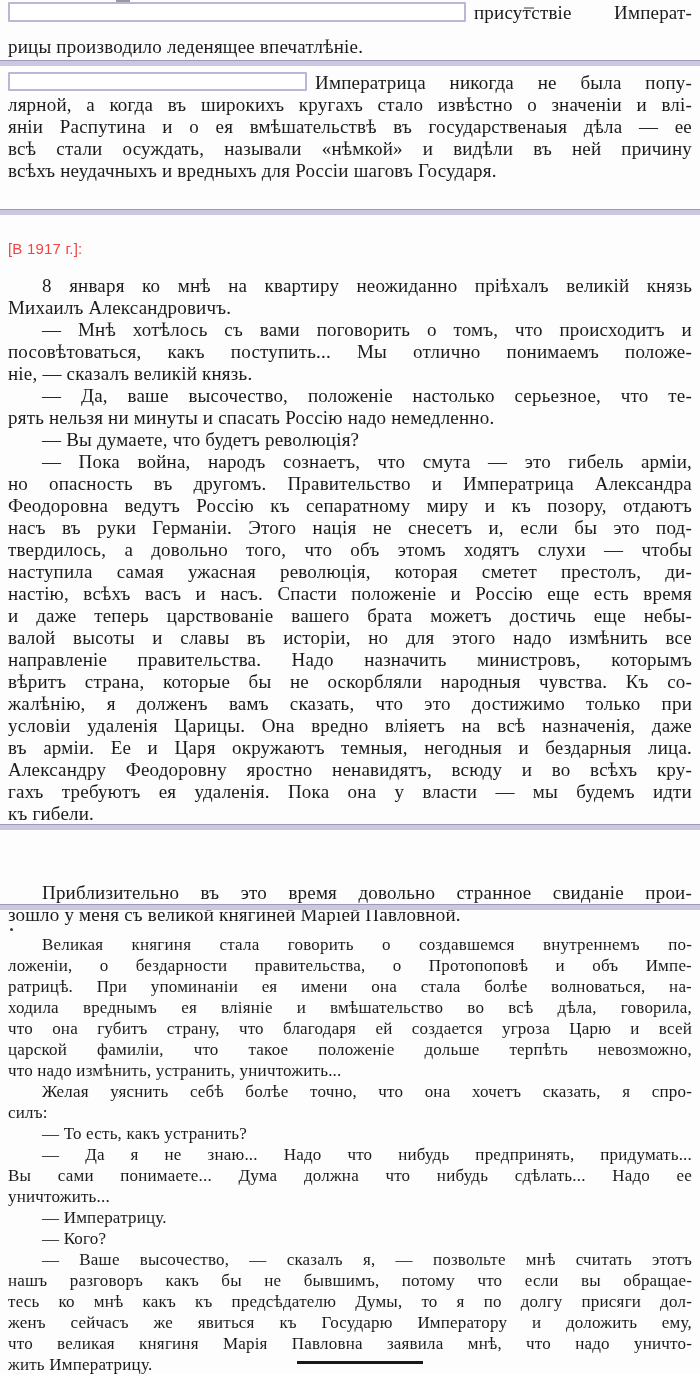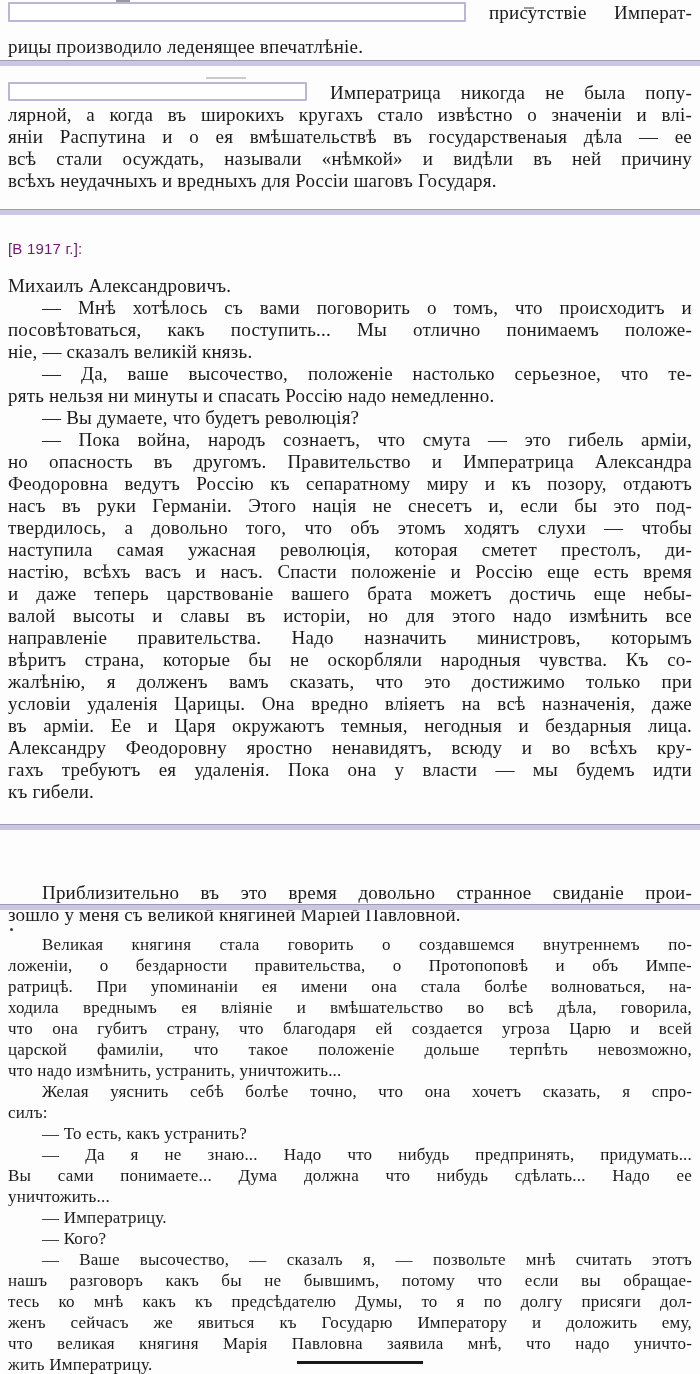--- a/index.html
+++ b/index.html
@@ -13,35 +13,35 @@
   .abs { position:absolute; left:8px; right:8px; }
   .line {
     font-size:19px; line-height:22px;
     text-align:justify; text-align-last:justify;
     letter-spacing:0.2px;
   }
   .lh21 .line { line-height:21px; font-size:17px; }
   .last { text-align-last:left; }
   .ind  { padding-left:34px; }
   .boxline { display:flex; align-items:flex-start; }
-  .boxline .txt { flex:1; padding-left:23px; }
+  .boxline .txt { flex:1; padding-left:8px; }
   .rbox {
     background:#ffffff;
     border:2px solid var(--boxborder, #b9b6d6);
     border-radius:1px;
     flex:0 0 auto;
   }
   .divider {
     position:absolute; left:0; right:0; height:5px;
     background:var(--divider, #cac7e0);
     border-top:1px solid #9d9abc;
   }
   .note {
     font-family:"Liberation Sans", sans-serif;
-    font-size:15px; color:#701a75; letter-spacing:0.2px;
+    font-size:15px; color:#ef4444; letter-spacing:0.2px;
   }
   .speck { position:absolute; height:2px; background:#9a9a9a; }
   .dot {
     position:absolute; width:3px; height:3px; border-radius:50%;
     background:#3a3a3a;
   }
   .endrule {
     position:absolute; height:3px;
     background:var(--rule, #191919);
   }
@@ -58,36 +58,37 @@
   <div class="abs" style="top:2px">
     <div class="boxline">
       <div class="rbox" style="width:454px;height:16px"></div>
       <div class="line txt">присутствіе Императ-</div>
     </div>
     <div class="line last" style="margin-top:12px">рицы производило леденящее впечатлѣніе.</div>
   </div>
 
   <div class="divider" style="top:60px"></div>
 
-  <div class="abs" style="top:82px">
+  <div class="abs" style="top:72px">
     <div class="boxline">
       <div class="rbox" style="width:295px;height:15px"></div>
       <div class="line txt">Императрица никогда не была попу-</div>
     </div>
     <div class="line">лярной, а когда въ широкихъ кругахъ стало извѣстно о значеніи и влі-</div>
     <div class="line">яніи Распутина и о ея вмѣшательствѣ въ государственаыя дѣла — ее</div>
     <div class="line">всѣ стали осуждать, называли «нѣмкой» и видѣли въ ней причину</div>
     <div class="line last">всѣхъ неудачныхъ и вредныхъ для Россіи шаговъ Государя.</div>
   </div>
 
   <div class="divider" style="top:209px"></div>
 
   <div class="abs note" style="top:240px">[В 1917 г.]:</div>
 
   <div class="abs" style="top:275px">
+    <div class="line ind">8 января ко мнѣ на квартиру неожиданно пріѣхалъ великій князь</div>
     <div class="line last">Михаилъ Александровичъ.</div>
     <div class="line ind">— Мнѣ хотѣлось съ вами поговорить о томъ, что происходитъ и</div>
     <div class="line">посовѣтоваться, какъ поступить... Мы отлично понимаемъ положе-</div>
     <div class="line last">ніе, — сказалъ великій князь.</div>
     <div class="line ind">— Да, ваше высочество, положеніе настолько серьезное, что те-</div>
     <div class="line last">рять нельзя ни минуты и спасать Россію надо немедленно.</div>
     <div class="line ind last">— Вы думаете, что будетъ революція?</div>
     <div class="line ind">— Пока война, народъ сознаетъ, что смута — это гибель арміи,</div>
     <div class="line">но опасность въ другомъ. Правительство и Императрица Александра</div>
     <div class="line">Феодоровна ведутъ Россію къ сепаратному миру и къ позору, отдаютъ</div>

